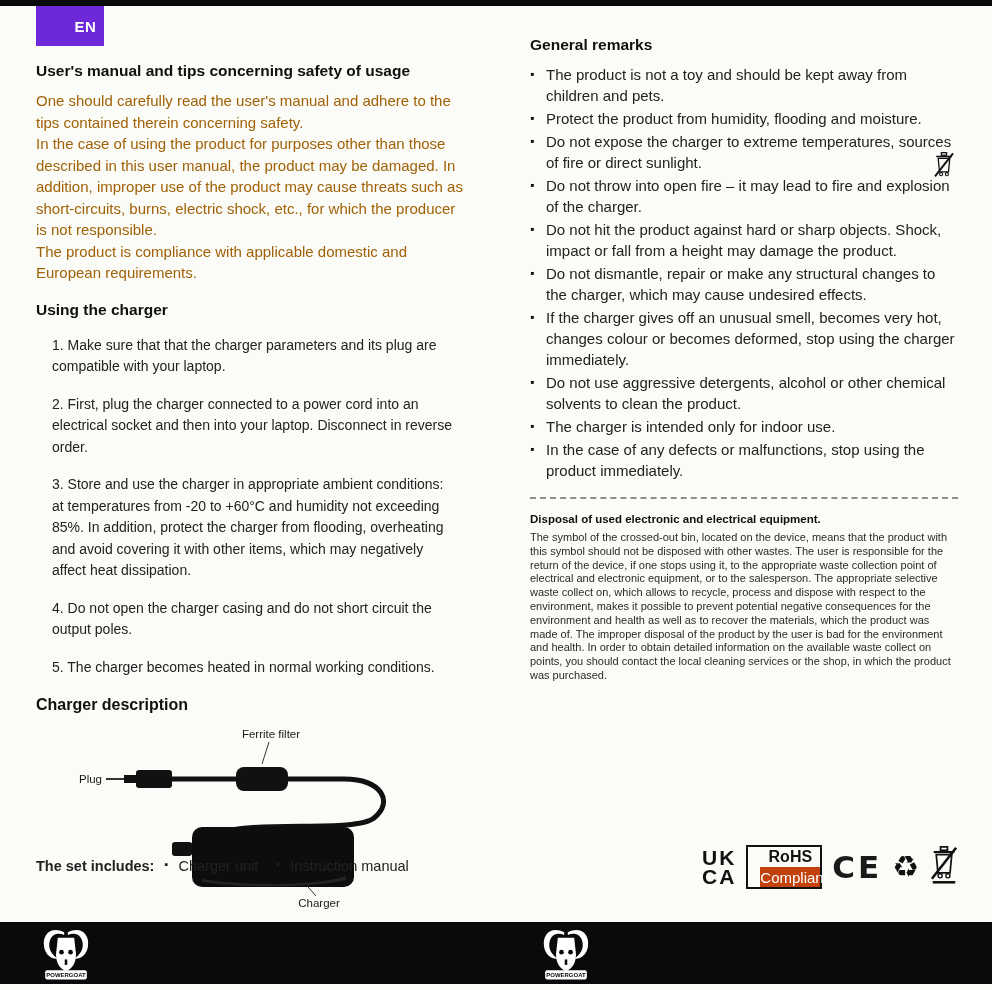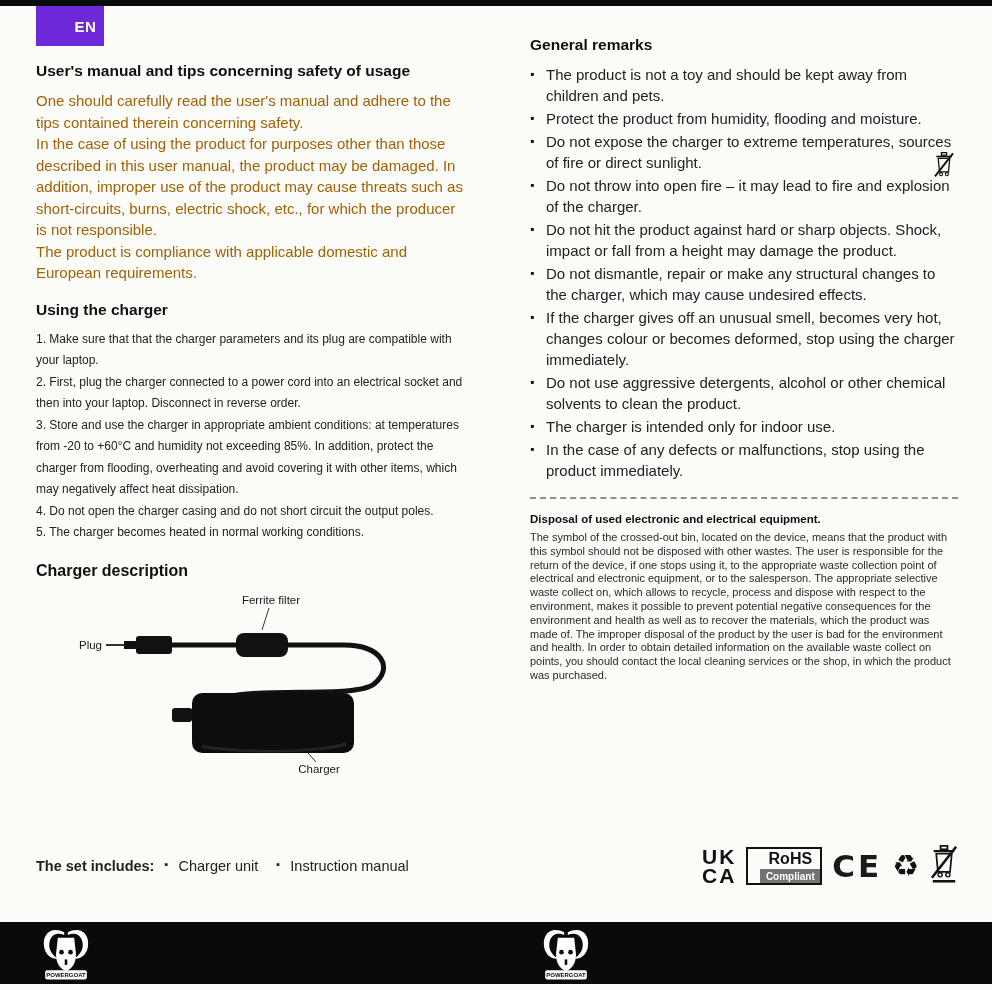--- a/index.html
+++ b/index.html
@@ -12,40 +12,40 @@
   .top-strip{position:absolute;left:0;top:0;width:992px;height:6px;background:#0a0a0a;}
   .lang-badge{
     position:absolute;left:36px;top:6px;width:37px;height:40px;background:#6d28d9;color:#fff;
     display:flex;align-items:center;justify-content:center;font-weight:bold;font-size:15px;letter-spacing:.5px;padding-left:31px;
   }
   .col-left{position:absolute;left:36px;top:62px;width:434px;}
   .col-right{position:absolute;left:530px;top:36px;width:428px;}
   h2{font-size:15.5px;font-weight:bold;color:#101010;margin:0 0 10px 0;}
   p.body{font-size:15px;line-height:21.5px;margin:0;color:#a16207;}
   .section{margin-bottom:14px;}
-  .steps p{font-size:12px;line-height:21.5px;margin:0;color:#222;}
+  .steps p{font-size:14px;line-height:21.5px;margin:16px;color:#222;}
   ul.remarks{list-style:none;margin:0;padding:0;}
   ul.remarks li{
     position:relative;padding-left:16px;font-size:15px;line-height:21px;color:#222;margin:0 0 2px 0;
   }
   ul.remarks li::before{content:"▪";position:absolute;left:0;top:0;font-size:12px;line-height:21px;color:#111;}
   .dashed-sep{border-top:2px dashed #8e8e8e;margin:16px 0 14px 0;height:0;}
   .disposal-title{font-size:11.5px;font-weight:bold;margin:0 0 6px 0;color:#101010;}
   .disposal-body{font-size:11px;line-height:13.8px;color:#2a2a2a;margin:0;}
   .diagram-wrap{margin:10px 0 4px 0;}
   .set-line{position:absolute;left:36px;top:858px;font-size:14.5px;color:#222;}
   .set-line .lbl{font-weight:bold;margin-right:6px;}
   .set-line .itm{margin-right:14px;position:relative;padding-left:14px;}
   .set-line .itm::before{content:"▪";position:absolute;left:0;top:0;font-size:11px;}
   
   .marks-row{position:absolute;left:702px;top:845px;display:flex;align-items:center;gap:10px;}
   .ukca{font-weight:bold;font-size:21px;line-height:19px;letter-spacing:2px;color:#111;text-align:left;}
   .rohs{border:2.5px solid #111;width:60px;text-align:center;background:#fbfbf8;padding-left:12px;}
   .rohs .rohs-top{font-weight:bold;font-size:16px;padding:1px 0;color:#111;}
-  .rohs .rohs-bot{background:#737373;color:#fff;font-size:10px;font-weight:bold;padding:1.5px 0;}
+  .rohs .rohs-bot{background:#c2410c;color:#fff;font-size:15px;font-weight:normal;padding:1.5px 0;}
   .ce{font-size:31px;font-weight:bold;color:#1a1a1a;letter-spacing:3px;font-family:"DejaVu Sans", sans-serif;}
   .recycle{font-size:30px;color:#111;line-height:30px;font-family:"DejaVu Sans", sans-serif;}
   .margin-bin{position:absolute;left:933px;top:152px;}
   
   .footer-bar{position:absolute;left:0;top:922px;width:992px;height:62px;background:#0a0a0a;}
   .footer-logo{position:absolute;top:3px;}
   .footer-logo.first{left:38px;}
   .footer-logo.second{left:538px;}
   svg text{font-family:"Liberation Sans", sans-serif;}
 </style>

